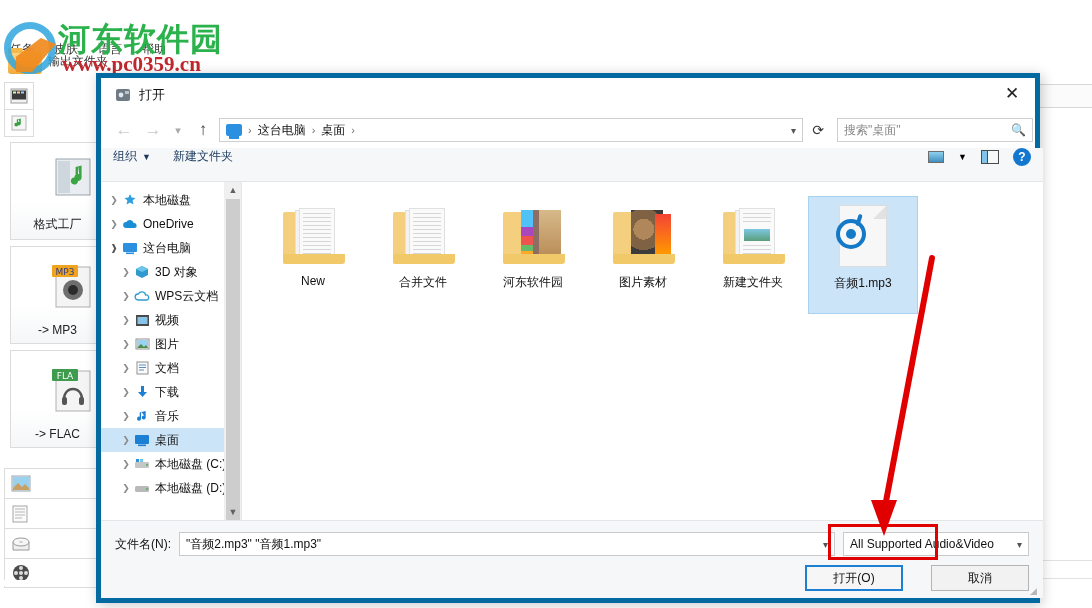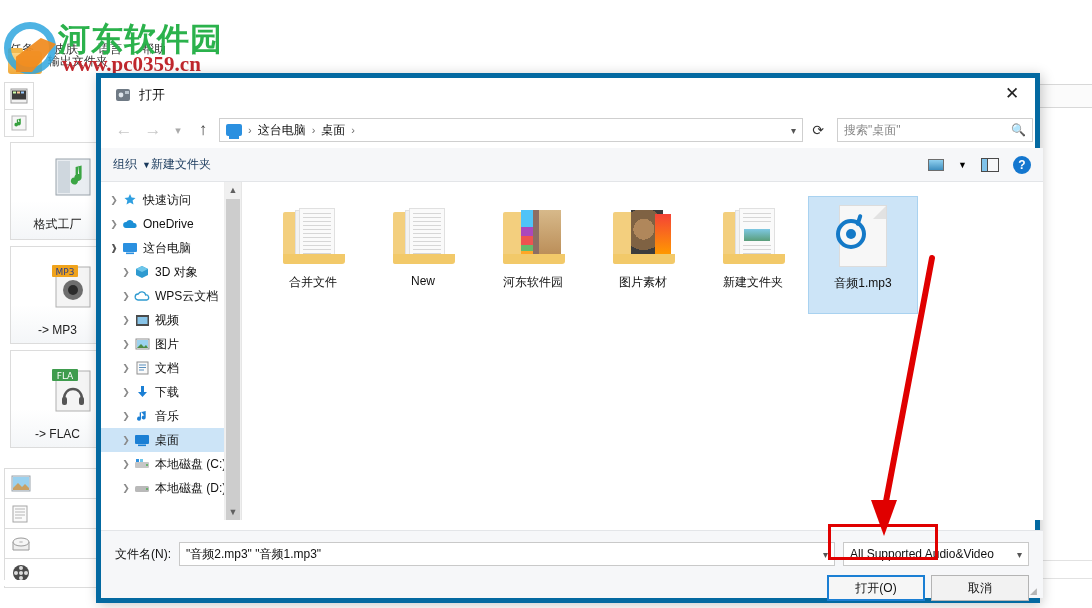--- a/index.html
+++ b/index.html
@@ -107,21 +107,21 @@
   .refresh { width:24px;height:24px;display:flex;align-items:center;justify-content:center;color:#333;font-size:14px;}
   .search {
     width:196px; height:24px; border:1px solid #cfcfcf; background:#fff;
     display:flex; align-items:center; padding:0 6px; font-size:12px; color:#888; margin-left:4px;
   }
   .search-ico { margin-left:auto; color:#555; }
 
   .dlg-toolbar {
     position:absolute; left:0; top:70px; width:942px; height:34px;
     background:#f6f7f9; border-bottom:1px solid #e3e5e8;
-    display:flex; align-items:center; padding:0 12px; 
+    display:flex; align-items:flex-start; padding:0 12px; gap:22px;
   }
   .tb-item { font-size:12px; color:#19395c; display:flex; align-items:center; gap:5px;}
   .tb-caret { font-size:9px; }
   .tb-right { margin-left:auto; display:flex; align-items:center; gap:14px; }
   .tb-ico-view { width:16px;height:12px;border:1px solid #6d6d6d; background:linear-gradient(180deg,#8fd0ef,#3f8fbf);}
   .tb-ico-pane { width:18px;height:14px;border:1px solid #4a4a4a; display:flex;}
   .tb-ico-pane i{display:block;width:6px;height:100%;background:#7fc2ea;border-right:1px solid #4a4a4a;}
   .help-circle { width:18px;height:18px;border-radius:50%;background:#1477cf;color:#fff;display:flex;align-items:center;justify-content:center;font-size:12px;font-weight:bold;}
 
   .dlg-body { position:absolute; left:0; top:104px; width:942px; bottom:78px; display:flex; }
@@ -157,27 +157,27 @@
   .lines { position:absolute; left:3px; top:4px; right:3px; }
   .lines i { display:block; height:1px; background:#d6d6d6; margin-bottom:3px;}
 
   
   .mp3doc { position:absolute; left:12px; top:2px; width:48px; height:62px; background:#f7f7f7; border:1px solid #dcdcdc;}
   .mp3doc .corner { position:absolute; right:0; top:0; width:13px; height:13px; background:#e2e2e2; clip-path: polygon(0 0,100% 100%,0 100%); transform: scaleX(-1);}
   .mp3ring { position:absolute; left:9px; top:16px; width:30px; height:30px; border-radius:50%; border:4px solid #1479c7; }
   .mp3dot { position:absolute; left:19px; top:26px; width:10px; height:10px; border-radius:50%; background:#1479c7; }
   .mp3tail { position:absolute; left:30px; top:11px; width:4px; height:12px; background:#1479c7; transform:rotate(18deg); border-radius:2px;}
 
-  .dlg-bottom { position:absolute; left:0; bottom:0; width:942px; height:68px; background:#f6f7f9; border-top:1px solid #e3e5e8;text-decoration:underline;}
+  .dlg-bottom { position:absolute; left:0; bottom:0; width:942px; height:78px; background:#f6f7f9; border-top:1px solid #e3e5e8;text-decoration:underline;}
   .fn-row { position:absolute; left:14px; top:10px; right:14px; height:26px; display:flex; align-items:center; gap:8px;}
   .fn-label { font-size:12px; color:#111; white-space:nowrap; }
   .fn-input { flex:1; height:24px; border:1px solid #c9c9c9; background:#fff; display:flex; align-items:center; padding:0 6px; font-size:12px; color:#111;}
   .fn-caret { margin-left:auto; color:#555; font-size:10px;}
   .filter { width:186px; height:24px; border:1px solid #c9c9c9; background:#fff; display:flex; align-items:center; padding:0 6px; font-size:12px; color:#111;}
-  .btn-row { position:absolute; right:14px; top:44px; display:flex; gap:6px; align-items:center;padding-left:15px;}
+  .btn-row { position:absolute; right:14px; top:44px; display:flex; gap:28px; align-items:center;padding-left:15px;}
   .btn { width:98px; height:26px; border:1px solid #b4b4b4; background:#f2f2f2; font-size:12px; color:#111; display:flex; align-items:center; justify-content:center; }
   .btn.primary { border:2px solid #1b7fd4; background:#f6f6f6; }
   .dlg-grip { position:absolute; right:3px; bottom:2px; width:10px; height:10px; color:#b5b5b5; font-size:9px;}
 
   
   .hl-box { position:absolute; left:828px; top:524px; width:110px; height:36px; border:3px solid #e00000; }
   .arrow-svg { position:absolute; left:840px; top:250px; width:120px; height:290px; pointer-events:none;}
 </style>
 </head>
 <body>
@@ -364,21 +364,21 @@
       <div class="tree-pane">
         <div class="tree">
 
           <div class="tnode lvl1">
             <span class="tchev">❯</span>
             <span class="tico">
               <svg width="14" height="14" viewBox="0 0 14 14">
                   <path d="M7 1l1.6 3.6L12.5 5 9.6 7.6l.9 4L7 9.5 3.5 11.6l.9-4L1.5 5l3.9-.4z" fill="#2f9fe0"></path>
                 </svg>
             </span>
-            <span class="tlabel">快速访问</span>
+            <span class="tlabel">本地磁盘</span>
           </div>
 
           <div class="tnode lvl1">
             <span class="tchev">❯</span>
             <span class="tico">
               <svg width="16" height="12" viewBox="0 0 16 12">
                   <path d="M4 10a3 3 0 0 1 .3-6 4 4 0 0 1 7.4 1A2.6 2.6 0 0 1 13 10z" fill="#1b8fd6"></path>
                 </svg>
             </span>
             <span class="tlabel">OneDrive</span>
@@ -537,21 +537,21 @@
                       <i></i>
                       <i></i>
                       <i></i>
                       <i></i>
                       <i></i>
                     </div>
                   </div>
                 <div class="lip"></div>
               </div>
             </div>
-            <div class="fname">合并文件</div>
+            <div class="fname">New</div>
           </div>
 
           <div class="fitem">
             <div class="fthumb">
               <div class="folder">
                 <div class="back"></div>
                 <div class="sheet2"></div>
                 <div class="sheet">
                     <div class="lines">
                       <i></i>
@@ -565,21 +565,21 @@
                       <i></i>
                       <i></i>
                       <i></i>
                       <i></i>
                       <i></i>
                     </div>
                   </div>
                 <div class="lip"></div>
               </div>
             </div>
-            <div class="fname">New</div>
+            <div class="fname">合并文件</div>
           </div>
 
           <div class="fitem">
             <div class="fthumb">
               <div class="folder">
                 <div class="back"></div>
                 <div class="photo" style="background:linear-gradient(180deg,#4fc3f7 0 35%,#ab47bc 35% 55%,#ef5350 55% 72%,#66bb6a 72% 86%,#ffa726 86% 100%);"></div>
                 <div style="position:absolute;left:30px;top:2px;width:8px;height:48px;background:#8d6e63;"></div>
                 <div style="position:absolute;left:36px;top:2px;width:22px;height:48px;background:linear-gradient(180deg,#d7b98a,#b98b55);"></div>
                 <div class="lip"></div>

